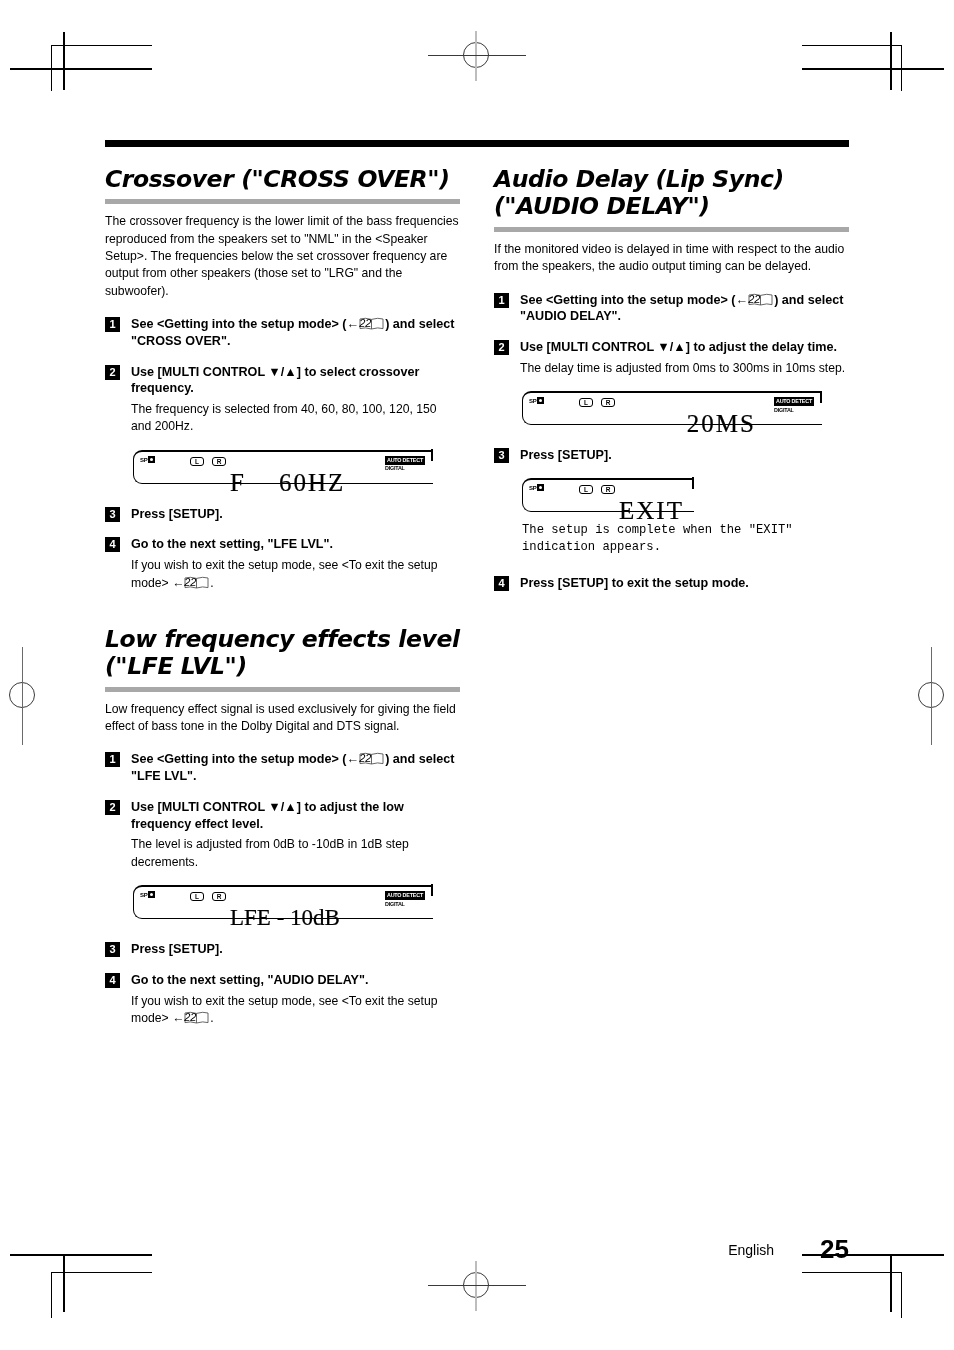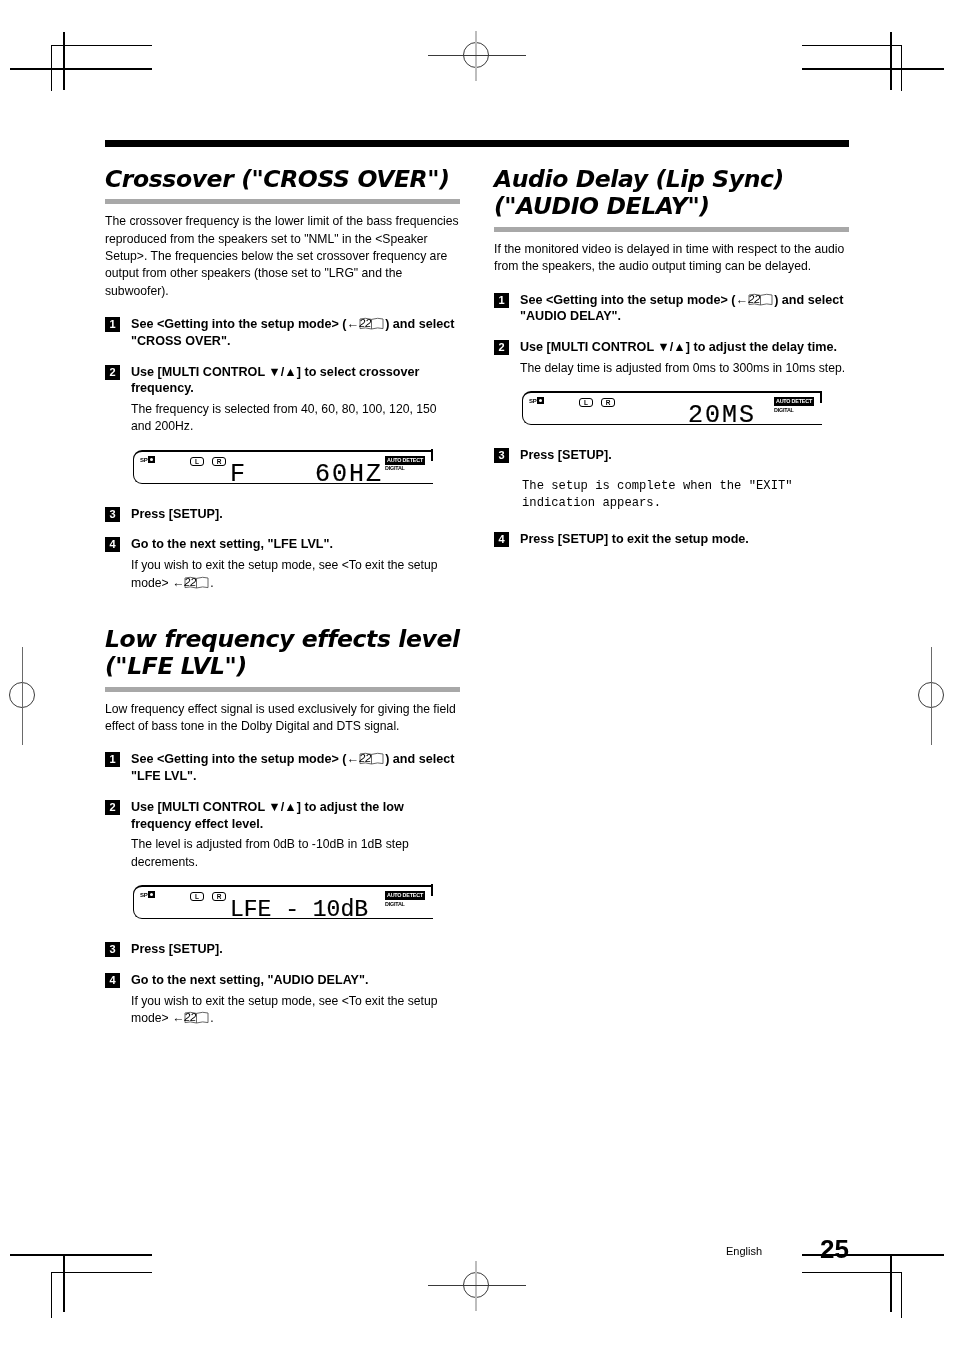--- a/index.html
+++ b/index.html
@@ -200,22 +200,22 @@
     text-align: center;
     font-weight: bold;
     box-sizing: border-box;
   }
   .lcd-l { left: 56px; }
   .lcd-r { left: 78px; }
 
   .lcd-seg {
     position: absolute;
     left: 96px;
-    top: 8px;
-    font-family: Liberation Mono, monospace;
+    top: 16px;
+    font-family: Liberation Serif, serif;
     font-size: 25px;
     line-height: 30px;
     letter-spacing: 2px;
     color: #000;
     white-space: pre;
     -webkit-text-stroke: 0.2px #000;
   }
 
   .lcd-badge {
     position: absolute;
@@ -243,23 +243,23 @@
 
   
   #footer {
     position: absolute;
     right: 105px;
     bottom: 88px;
     text-align: right;
     line-height: 1;
   }
   #footer .lang {
-    font-size: 11px;
+    font-size: 14px;
     vertical-align: 3px;
-    margin-right: 16px;
+    margin-right: 4px;
   }
   #footer .pgnum {
     font-size: 26px;
     font-weight: bold;
     margin-left: 42px;
   }
 </style>
 </head>
 <body>
 
@@ -411,20 +411,26 @@
         <span class="b1">AUTO DETECT</span>
         <span class="b2">DIGITAL</span>
       </div>
     </div>
 
     <div class="step" style="margin-top:22px;">
       <div class="step-num">3</div>
       <p class="step-head">Press [SETUP].</p>
     </div>
 
+    <div class="lcd lcd-narrow">
+      <div class="lcd-sp"><span>SP</span><i></i></div>
+      <div class="lcd-lr lcd-l">L</div>
+      <div class="lcd-lr lcd-r">R</div>
+      <div class="lcd-seg">EXIT</div>
+    </div>
 
     <p class="step-body" style="margin:10px 0 0 28px;font-family:Liberation Mono, monospace;">The setup is complete when the "EXIT" indication appears.</p>
 
     <div class="step" style="margin-top:18px;">
       <div class="step-num">4</div>
       <p class="step-head">Press [SETUP] to exit the setup mode.</p>
     </div>
 
   </div>
 

